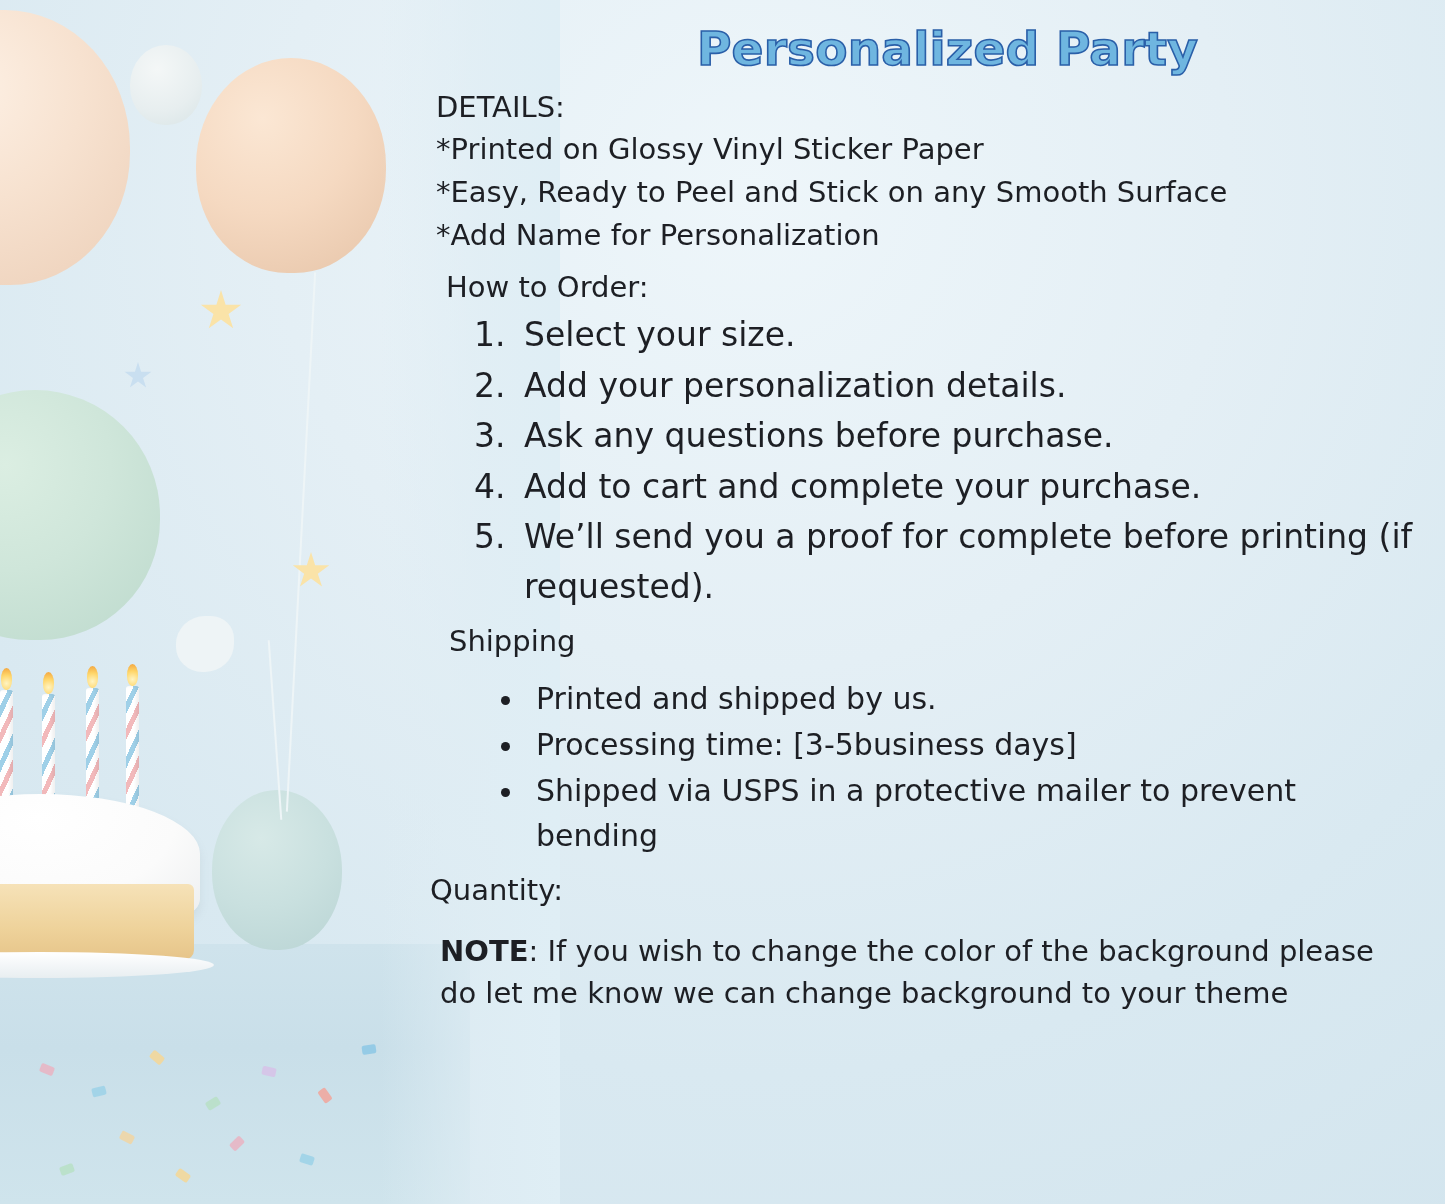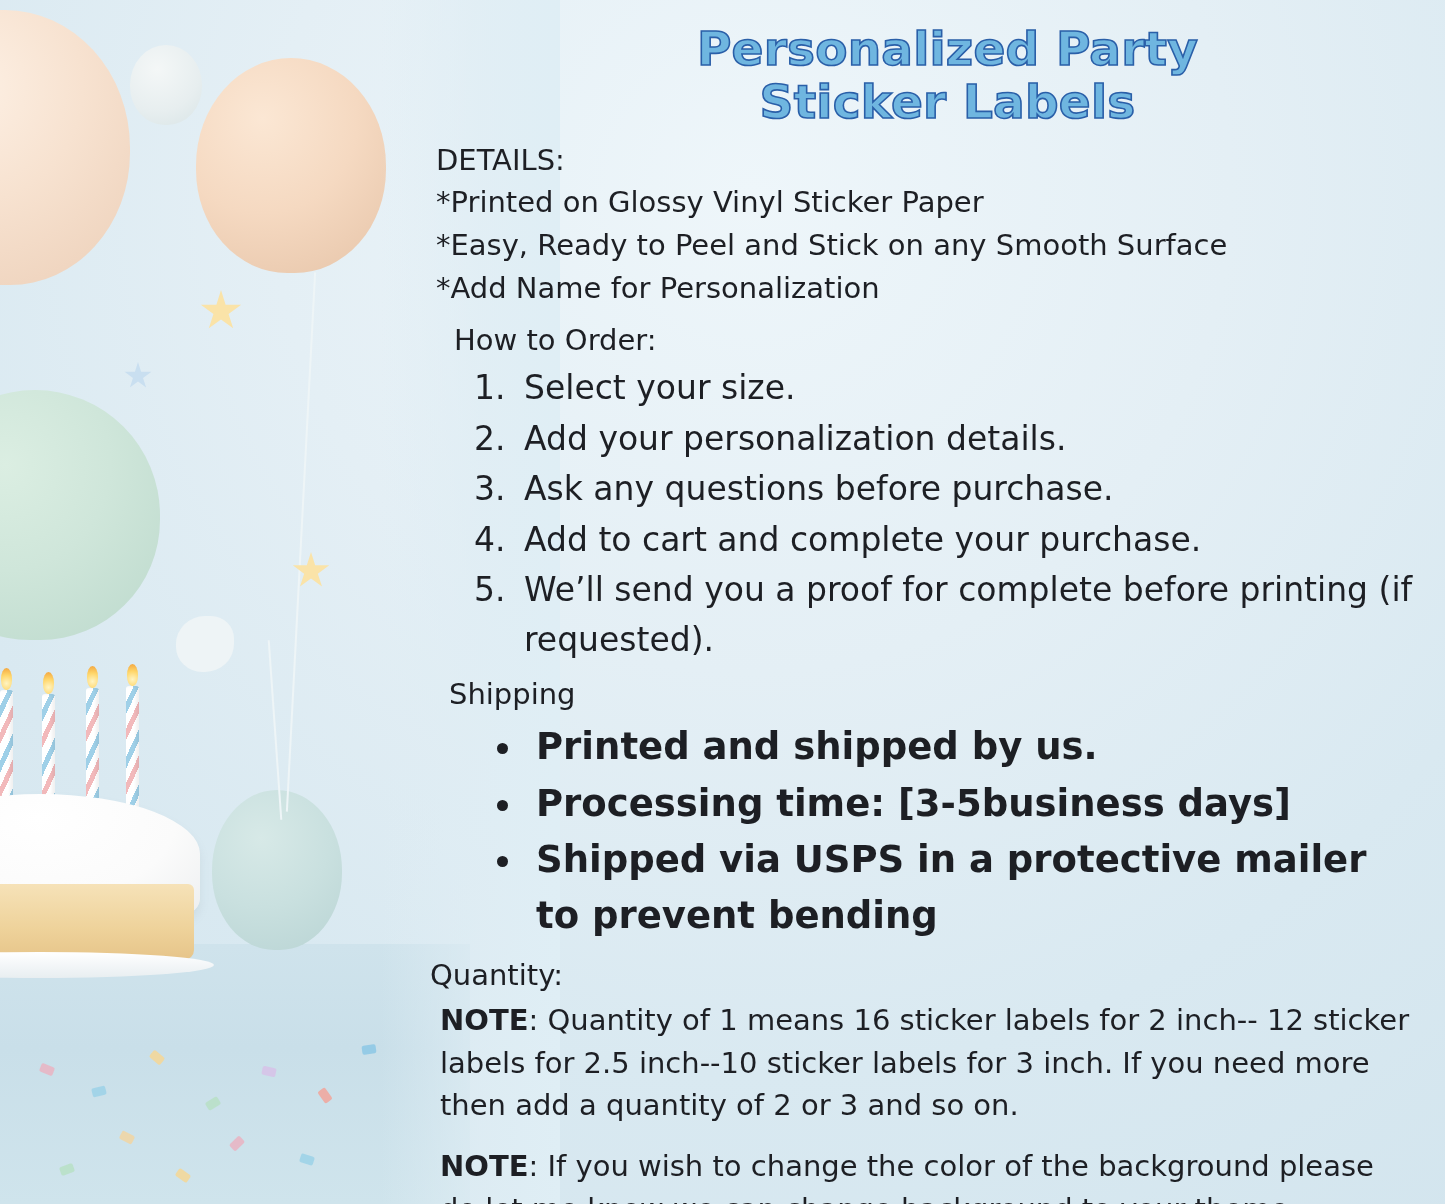--- a/index.html
+++ b/index.html
@@ -189,38 +189,37 @@
     margin-left: 6px;
   }
   ol.steps {
     margin: 2px 0 2px 0;
     padding-left: 86px;
     font-size: 33px;
     line-height: 1.5;
   }
   ol.steps li { padding-left: 8px; margin-bottom: 1px; }
   ul.ship {
-    margin: 4px 0 2px 0;
+    margin: 14px 0 2px 0;
     padding-left: 96px;
-    font-size: 37px;
+    font-size: 30px;
     line-height: 1.5;
-    font-weight: bold;
   }
   ul.ship li { padding-left: 10px; margin-bottom: 1px; }
   .note-block {
     font-size: 29px;
     line-height: 1.48;
     margin-left: 10px;
     margin-top: 2px;
   }
   .note-block .lbl { font-weight: bold; }
   .gap { height: 16px; }
   .shipping-head { margin-left: 19px; margin-top: 10px; }
   .quantity-head { margin-left: 0; margin-top: 12px; }
-  .how-head { margin-left: 24px; margin-top: 10px; }
+  .how-head { margin-left: 16px; margin-top: 10px; }
 </style>
 </head>
 <body>
 
 <div class="page">
 
   <div class="scene">
     <div class="floor"></div>
 
     <div class="balloon b1"></div>
@@ -266,21 +265,20 @@
     <div class="confetti" style="left:60px;bottom:30px;background:#b9e0c8;transform:rotate(-20deg)"></div>
     <div class="confetti" style="left:176px;bottom:24px;background:#f3d79a;transform:rotate(36deg)"></div>
   </div>
 
   <div class="photo-fade"></div>
 
   <div class="content">
 
     <div class="title">
       <div>Personalized Party</div>
-      <div>Sticker Labels</div>
     </div>
 
     <div class="sec-head">DETAILS:</div>
     <div class="body-line">*Printed on Glossy Vinyl Sticker Paper</div>
     <div class="body-line">*Easy, Ready to Peel and Stick on any Smooth Surface</div>
     <div class="body-line">*Add Name  for Personalization</div>
 
     <div class="sec-head how-head">How to Order:</div>
     <ol class="steps">
       <li>Select your size.</li>
@@ -291,23 +289,20 @@
     </ol>
 
     <div class="sec-head shipping-head">Shipping</div>
     <ul class="ship">
       <li>Printed and shipped by us.</li>
       <li>Processing time: [3-5business days]</li>
       <li>Shipped via USPS in a protective mailer to prevent bending</li>
     </ul>
 
     <div class="sec-head quantity-head">Quantity:</div>
-    <div class="note-block">
-      <span class="lbl">NOTE</span><span>: Quantity of 1 means 16 sticker labels for 2 inch-- 12 sticker labels for 2.5 inch--10 sticker labels for 3 inch. If you need more then add a quantity of 2 or 3 and so on.</span>
-    </div>
 
     <div class="gap"></div>
 
     <div class="note-block">
       <span class="lbl">NOTE</span><span>: If you wish to change the color of the background please do let me know we can change background to your theme</span>
     </div>
 
   </div>
 </div>
 

